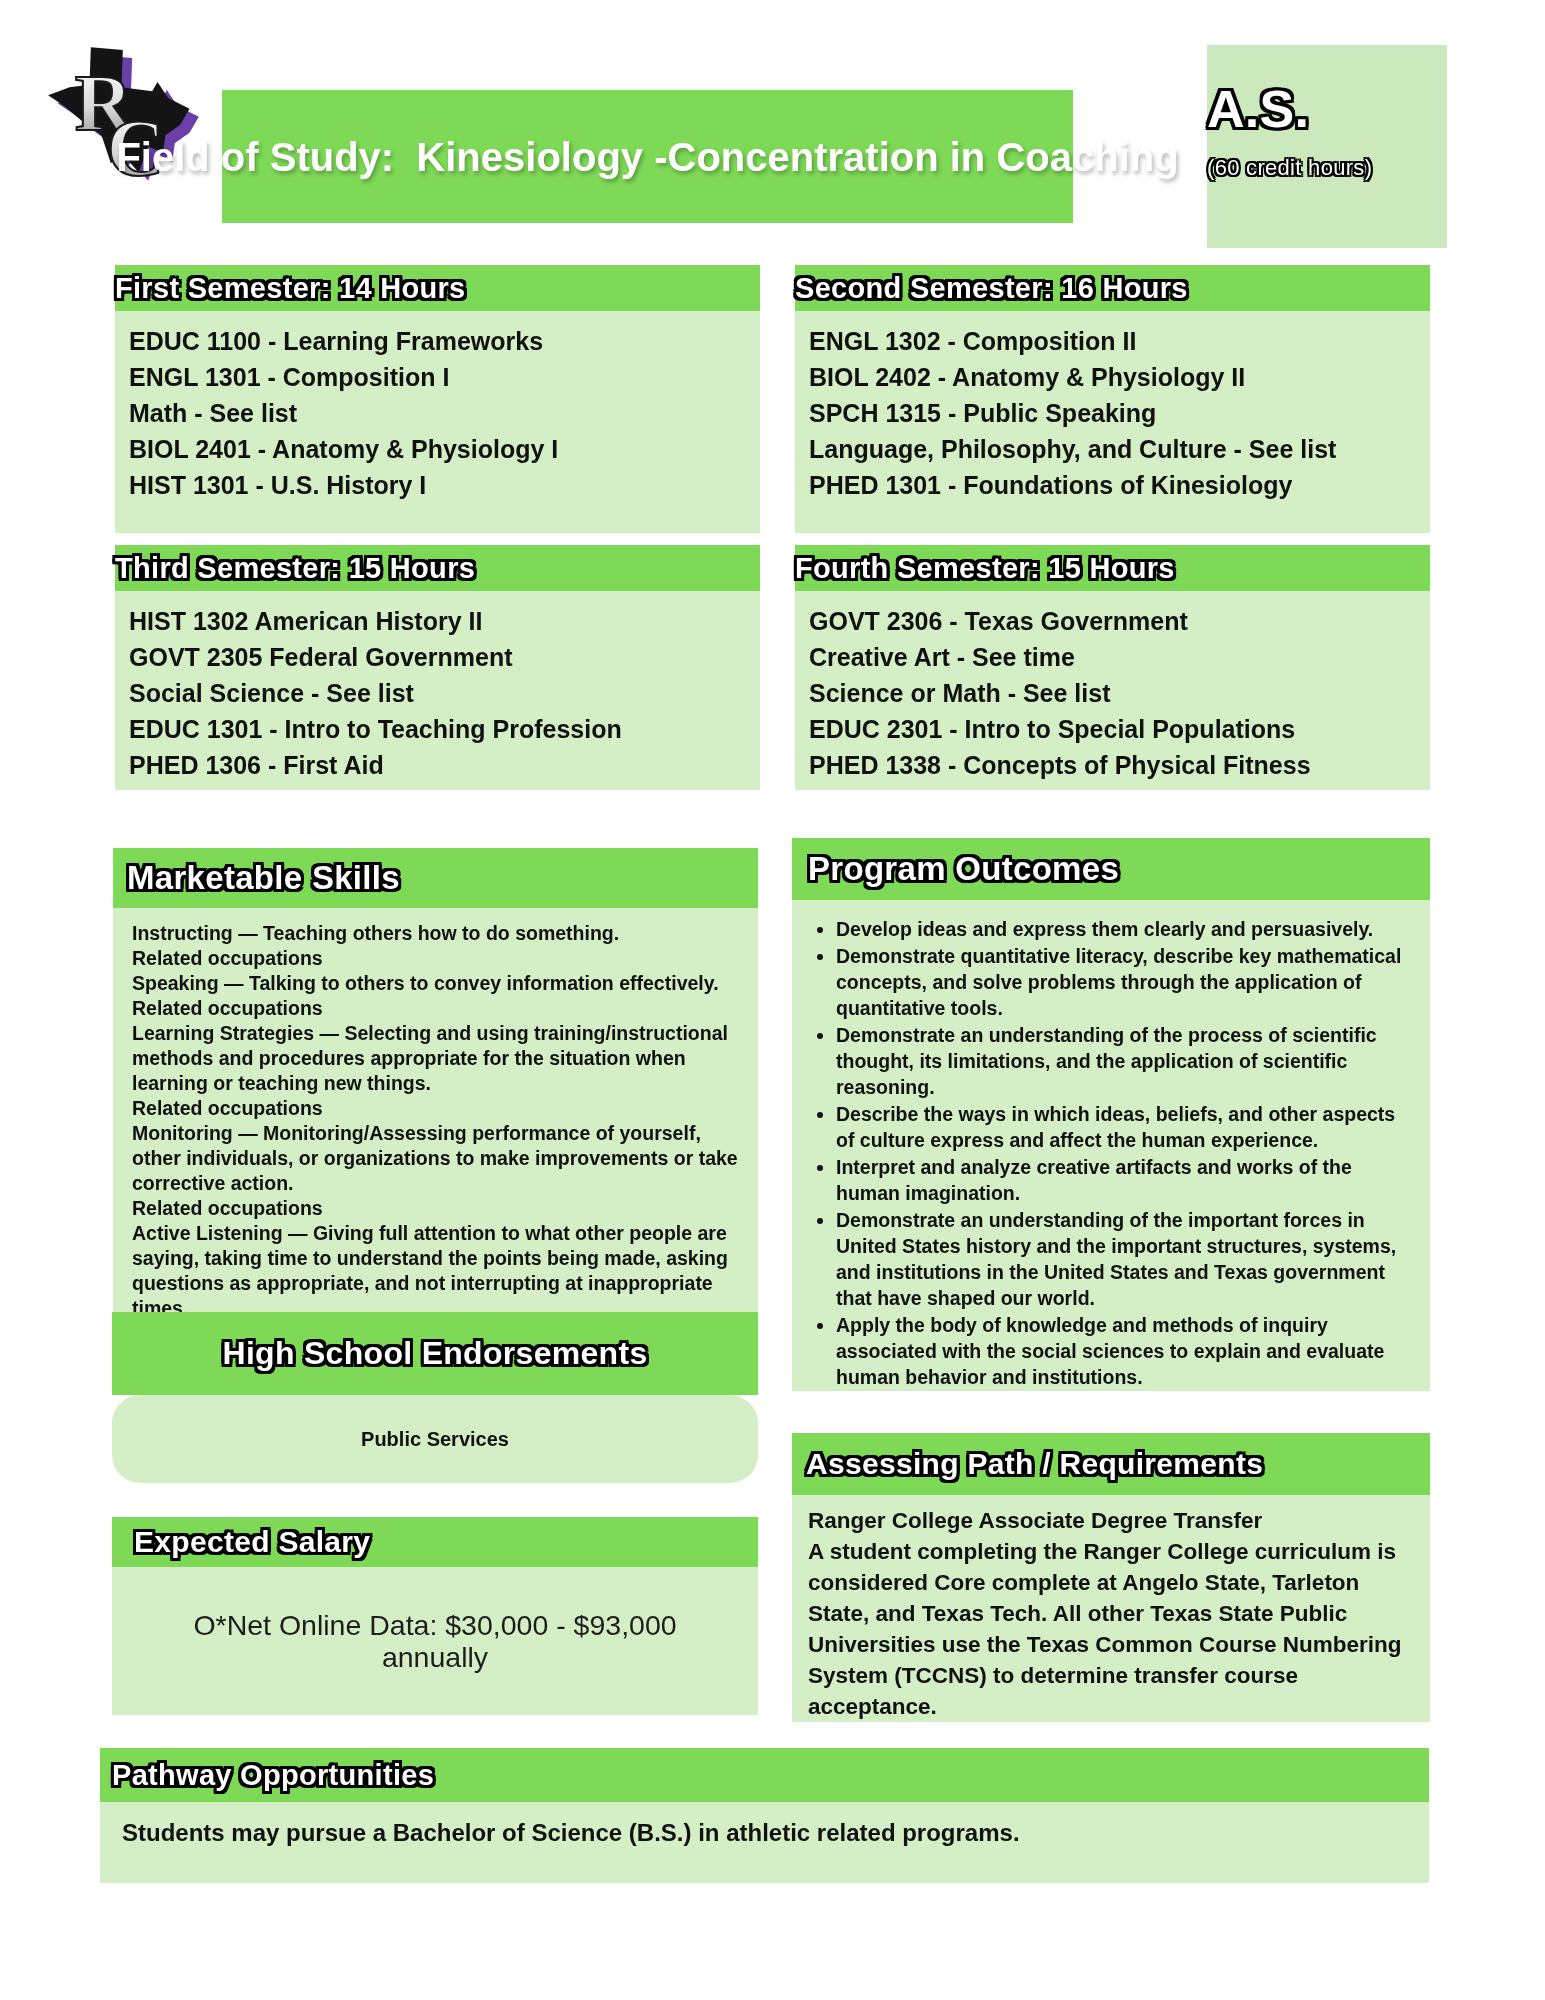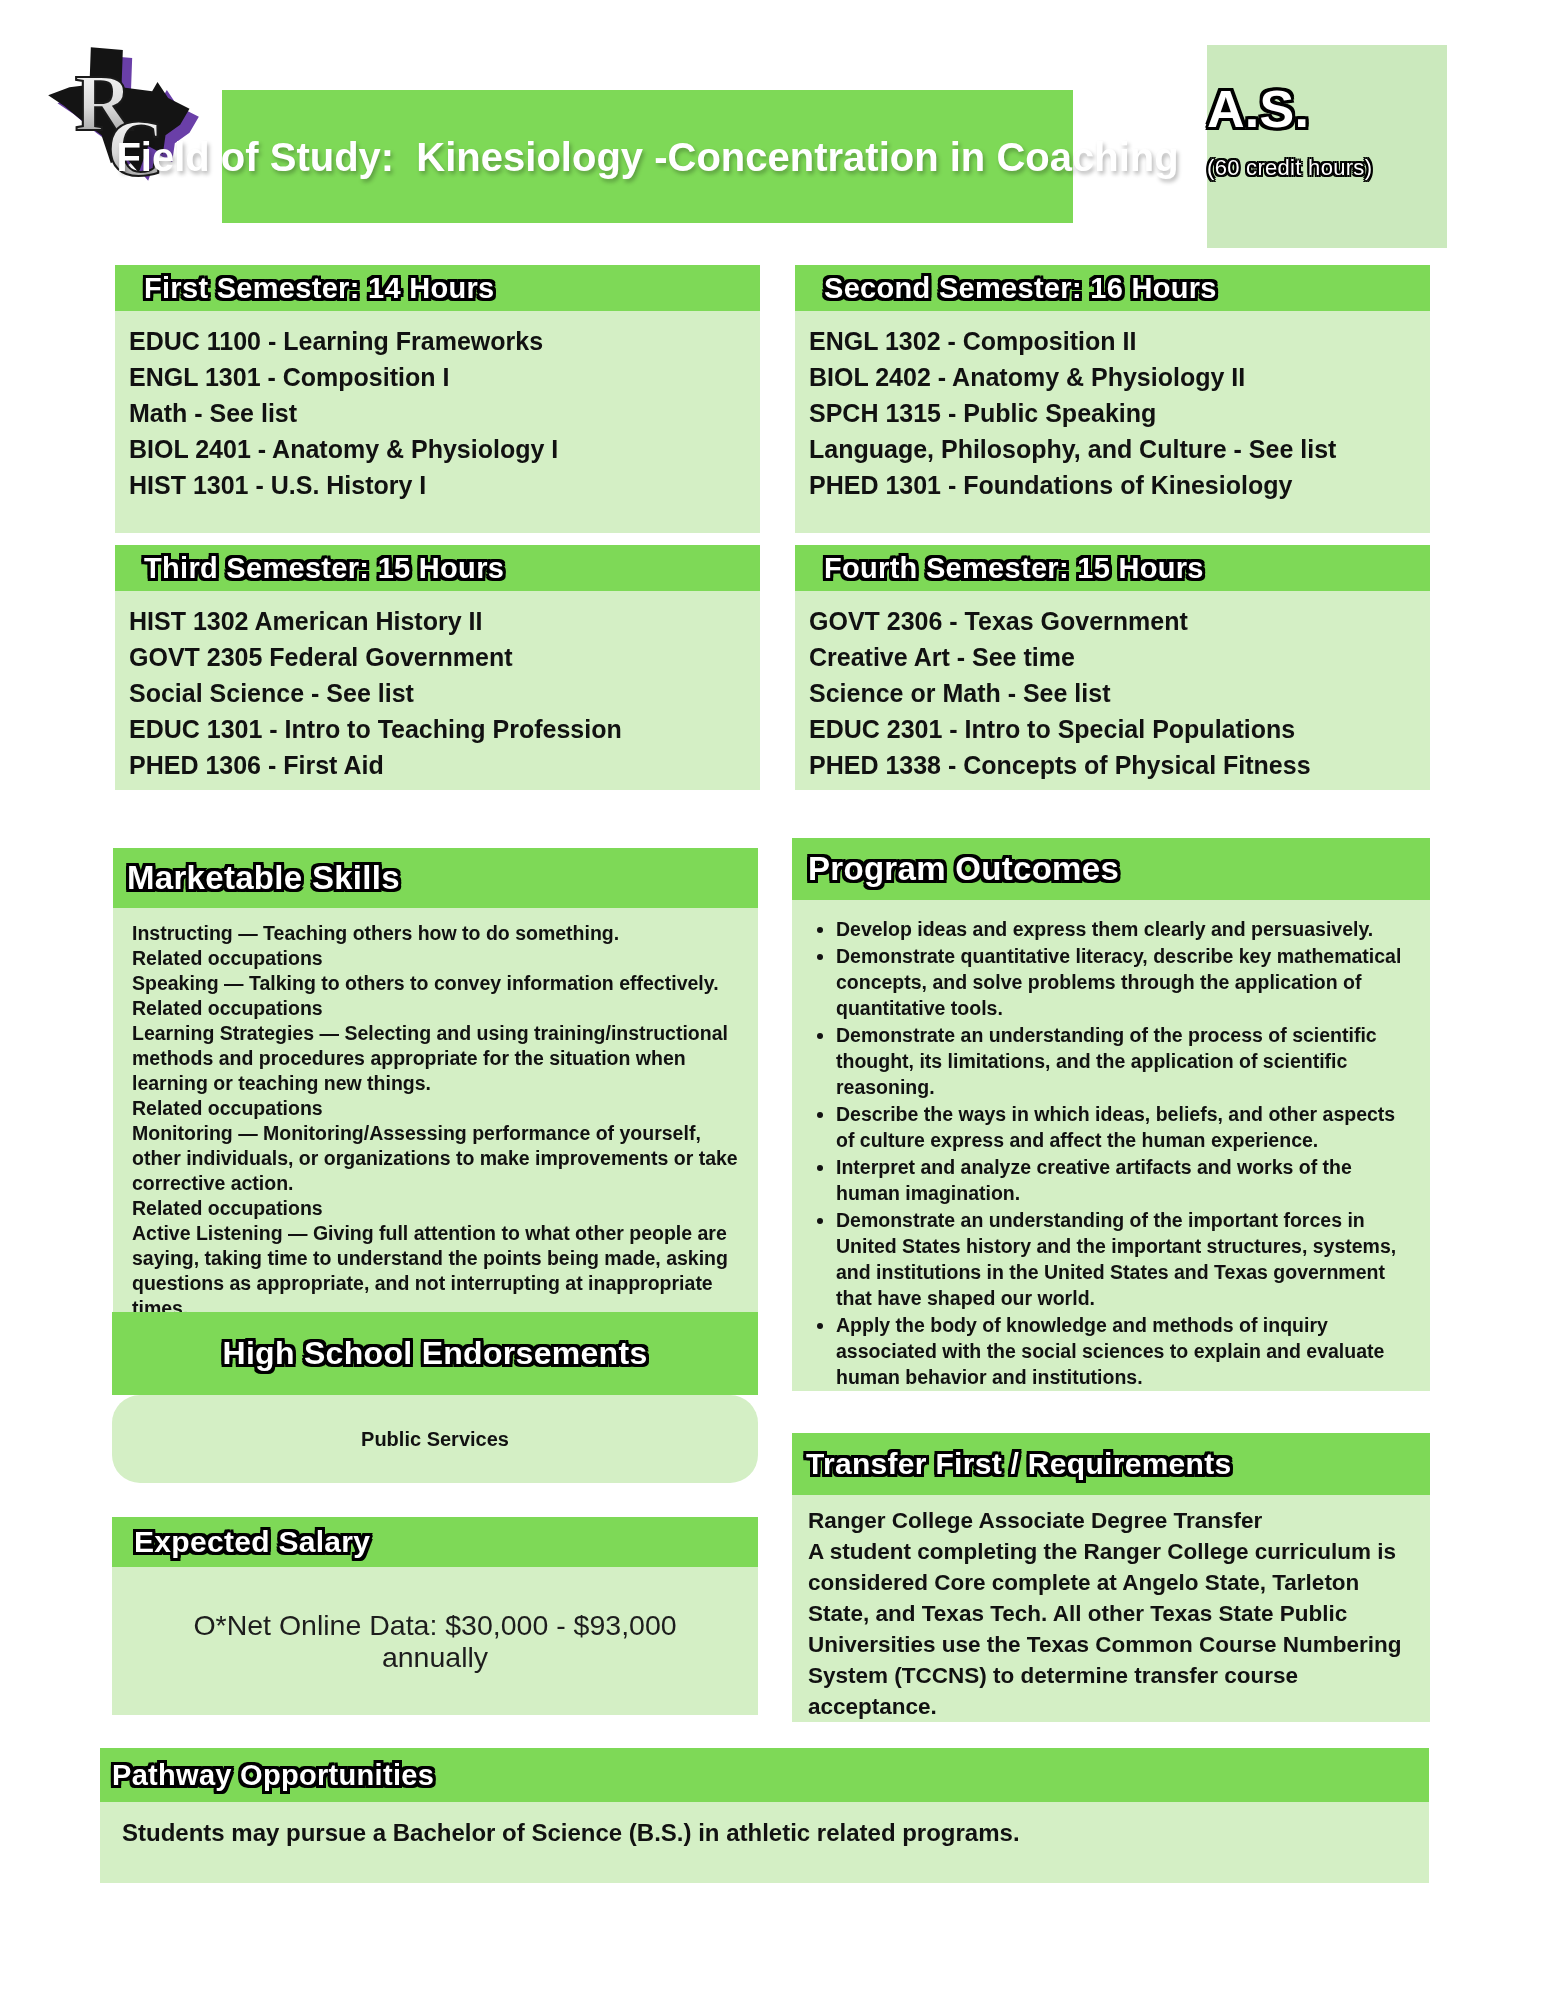--- a/index.html
+++ b/index.html
@@ -52,21 +52,21 @@
   .as-sub{font-size:22px;margin-top:16px;}
 
   
   .card{position:absolute;display:flex;flex-direction:column;}
   .card-header{
     background:var(--green);flex:0 0 auto;display:flex;align-items:center;
   }
   .card-body{background:var(--light-green);flex:1 1 auto;}
 
   
-  .sem-header{height:46px;font-size:29px;padding-left:29px;}
+  .sem-header{height:46px;font-size:29px;padding-left:0;}
   .sem-body{font-size:25px;font-weight:700;line-height:36px;padding:12px 14px 0 14px;}
   #sem1{left:115px;top:265px;width:645px;height:268px;}
   #sem2{left:795px;top:265px;width:635px;height:268px;}
   #sem3{left:115px;top:545px;width:645px;height:245px;}
   #sem4{left:795px;top:545px;width:635px;height:245px;}
 
   
   #skills{left:113px;top:848px;width:645px;height:440px;}
   #skills .card-header{height:60px;font-size:33px;padding-left:14px;}
   #skills .card-body{font-size:19.5px;font-weight:700;line-height:25px;padding:13px 16px 0 19px;}
@@ -213,21 +213,21 @@
     <div class="card-header ol3">High School Endorsements</div>
     <div class="card-body">Public Services</div>
   </div>
 
   <div class="card" id="salary">
     <div class="card-header ol3">Expected Salary</div>
     <div class="card-body">O*Net Online Data: $30,000 - $93,000 annually</div>
   </div>
 
   <div class="card" id="transfer">
-    <div class="card-header ol3">Transfer First / Requirements</div>
+    <div class="card-header ol3">Assessing Path / Requirements</div>
     <div class="card-body">
         <div>Ranger College Associate Degree Transfer</div>
         <div>A student completing the Ranger College curriculum is considered Core complete at Angelo State, Tarleton State, and Texas Tech. All other Texas State Public Universities use the Texas Common Course Numbering System (TCCNS) to determine transfer course acceptance.</div>
       </div>
   </div>
 
   <div class="card" id="pathway">
     <div class="card-header ol3">Pathway Opportunities</div>
     <div class="card-body">Students may pursue a Bachelor of Science (B.S.) in athletic related programs.</div>
   </div>

